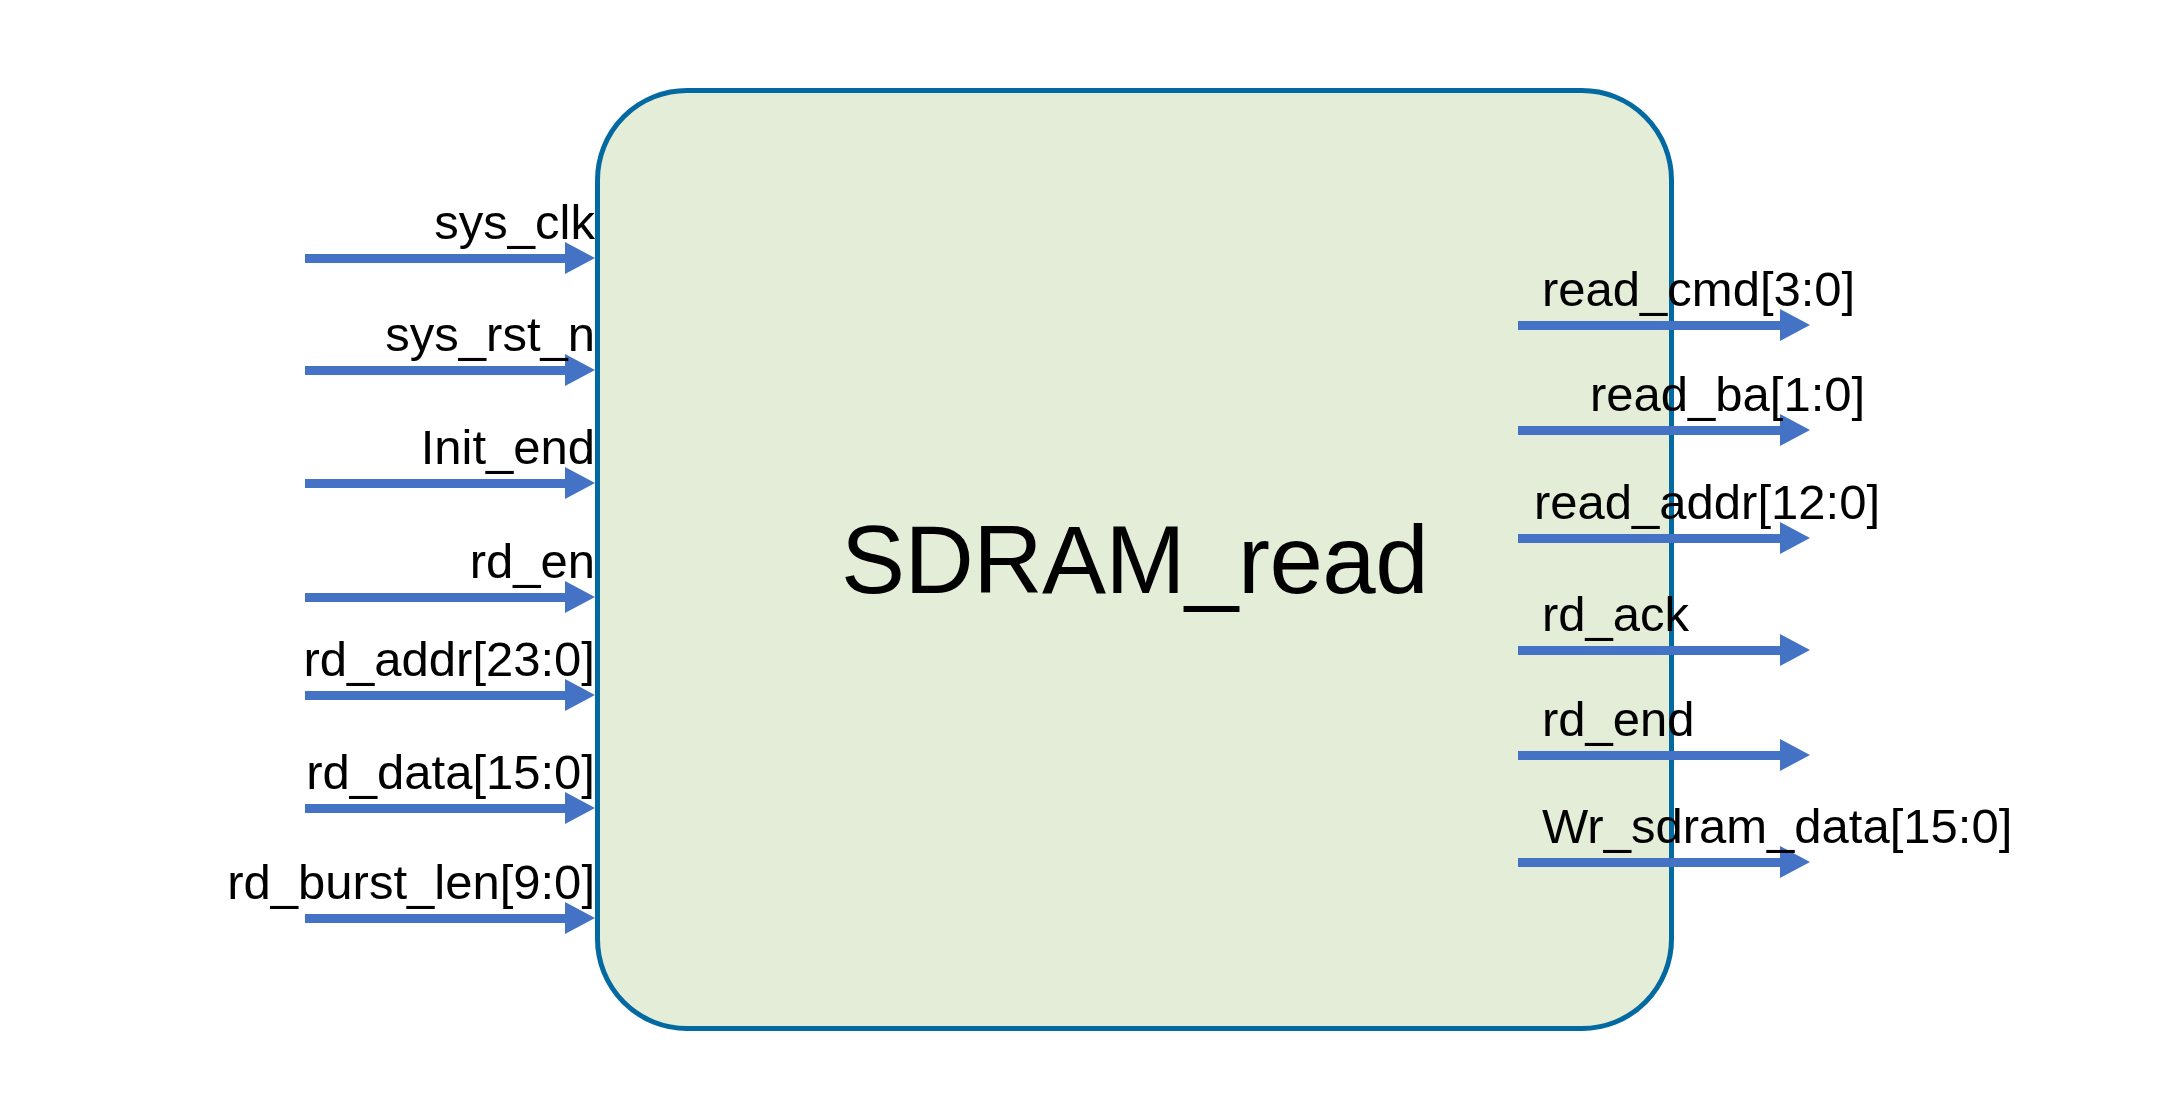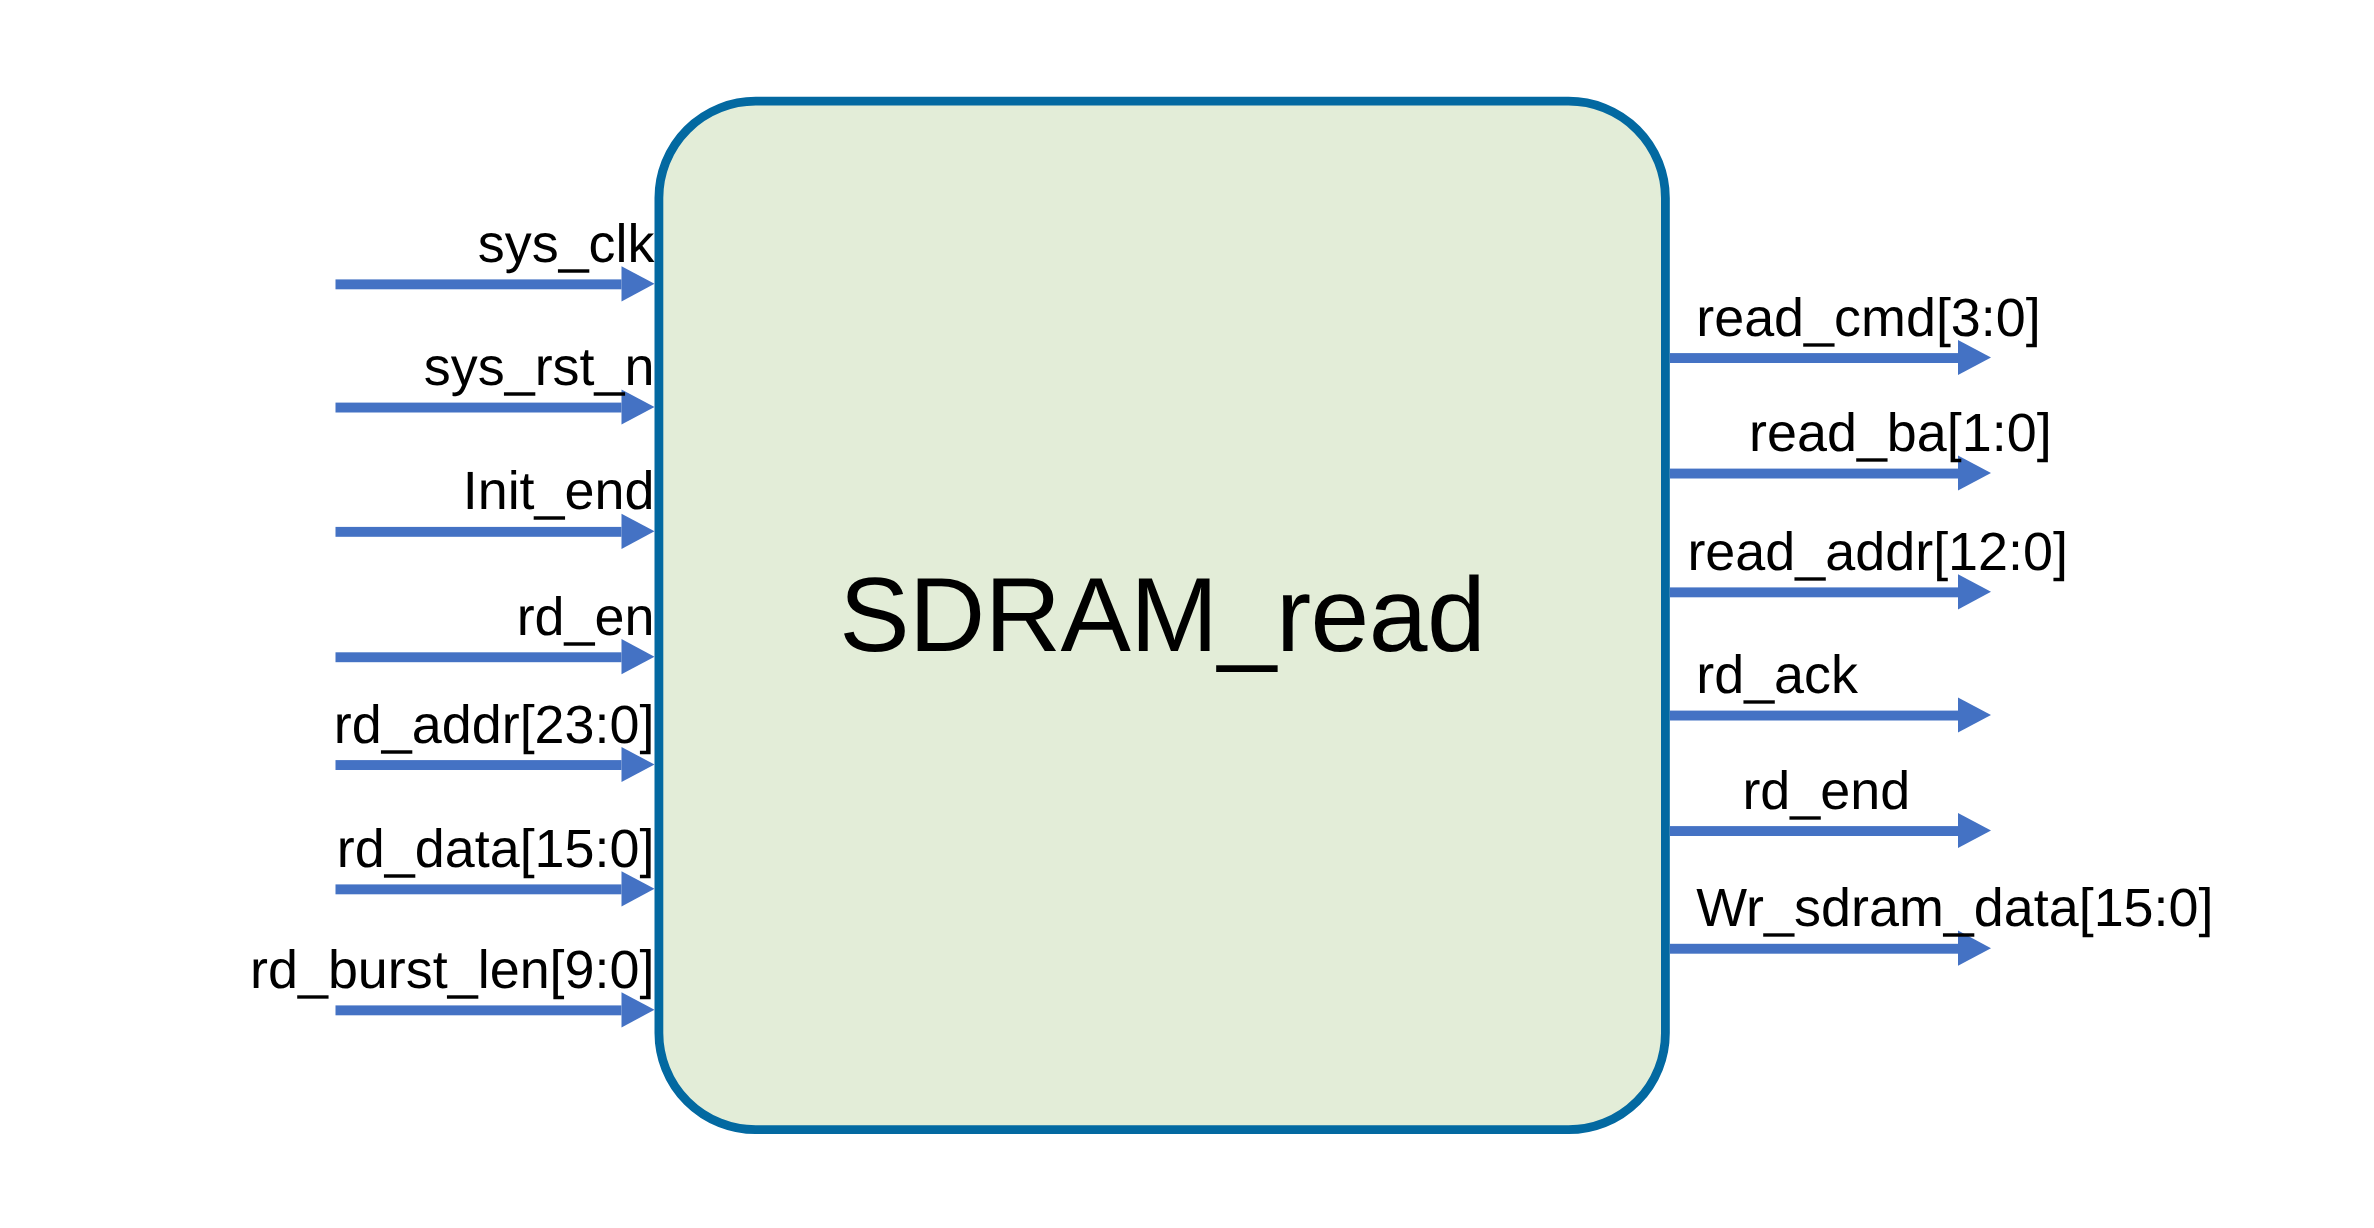--- a/index.html
+++ b/index.html
@@ -14,24 +14,24 @@
     background: #FFFFFF;
     overflow: hidden;
     font-family: "Liberation Sans", sans-serif;
   }
 
   
   .block {
     position: absolute;
     left: 595px;
     top: 88px;
-    width: 923px;
+    width: 1079px;
     height: 943px;
     background: #E3EDD8;
-    border: 8px solid #0369a1;
+    border: 5px solid #0369a1;
     border-radius: 92px;
     box-sizing: border-box;
     text-align: center;
   }
   .block-title {
     position: absolute;
     left: 0;
     top: 0;
     width: 100%;
     height: 100%;
@@ -148,21 +148,21 @@
 
   <div class="sig out" style="left:1518px; top:650px; width:292px;">
     <div class="shaft" style="left:0; right:30px;"></div>
     <div class="head right" style="right:0;"></div>
     <div class="label" style="left:24px;">rd_ack</div>
   </div>
 
   <div class="sig out" style="left:1518px; top:755px; width:292px;">
     <div class="shaft" style="left:0; right:30px;"></div>
     <div class="head right" style="right:0;"></div>
-    <div class="label" style="left:24px;margin-left:42px;">rd_end</div>
+    <div class="label" style="left:24px;">rd_end</div>
   </div>
 
   <div class="sig out" style="left:1518px; top:862px; width:292px;">
     <div class="shaft" style="left:0; right:30px;"></div>
     <div class="head right" style="right:0;"></div>
     <div class="label" style="left:24px;">Wr_sdram_data[15:0]</div>
   </div>
 
 </div>
 

